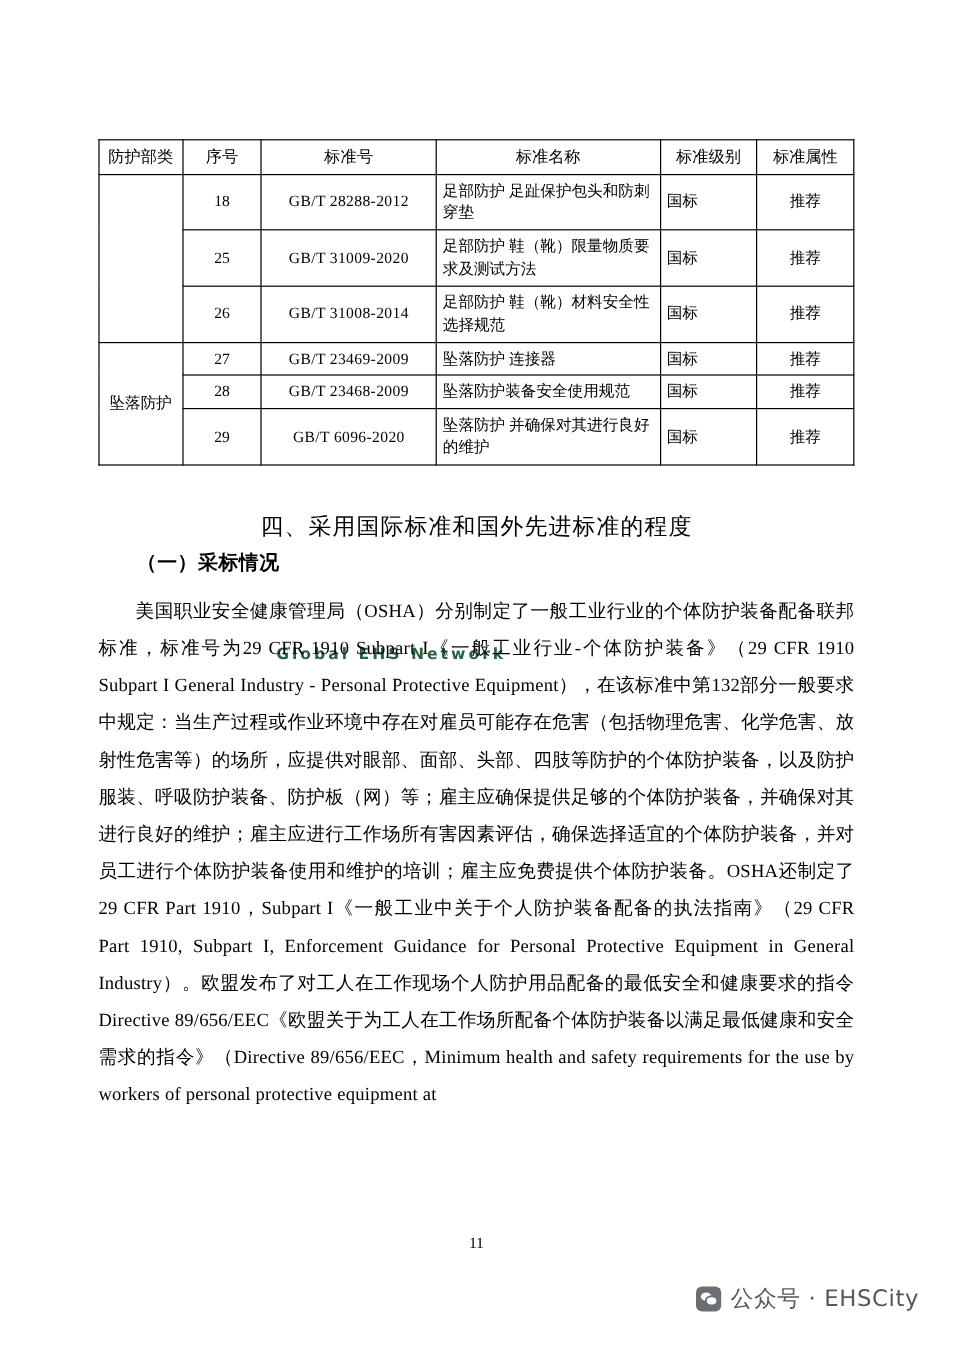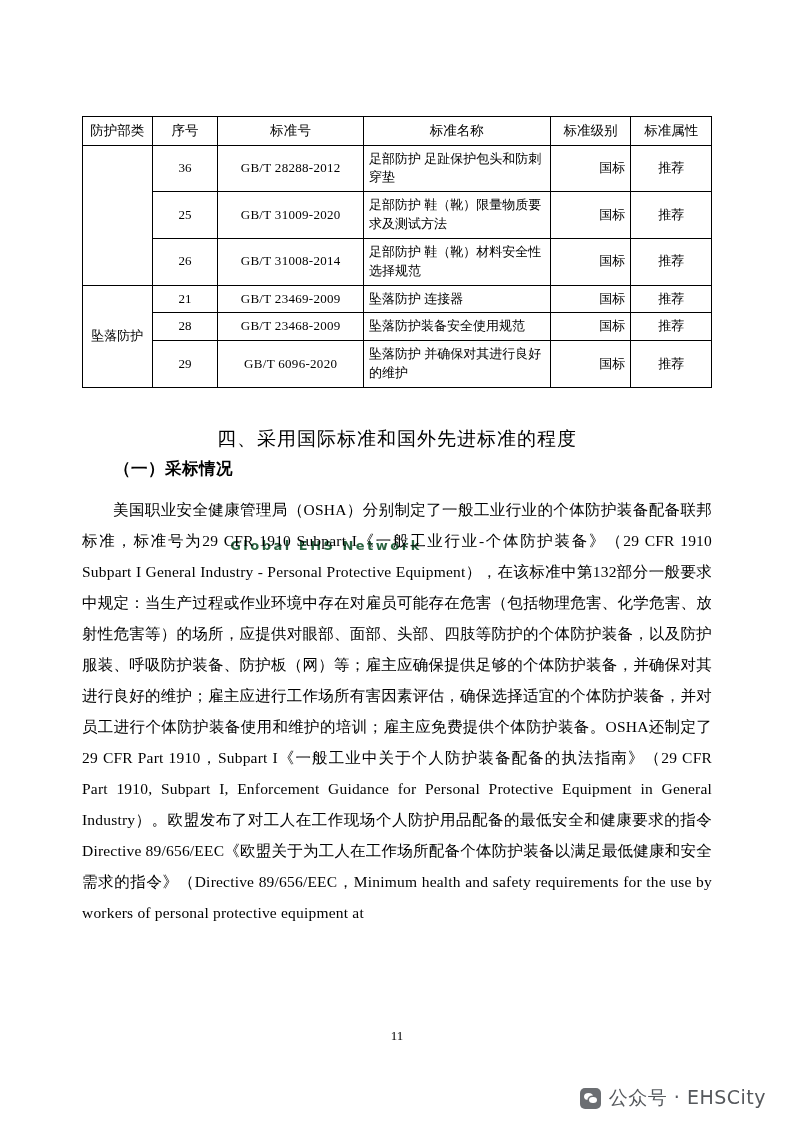--- a/index.html
+++ b/index.html
@@ -77,21 +77,21 @@
   }
   table.std-table th {
     text-align: center;
     font-weight: normal;
     font-size: 13.5px;
   }
   .col-cat { width: 62px; text-align: center; margin-left: 28px; }
   .col-no  { width: 58px; text-align: center; }
   .col-code{ width: 142px; text-align: center; letter-spacing: 0.3px;}
   .col-name{ width: 186px; text-align: left; }
-  .col-level{ width: 74px; text-align: right; }
+  .col-level{ width: 74px; text-align: left; }
   .col-attr{ width: 74px; text-align: center; }
 
   
   h2.section-title {
     font-family: "DejaVu Sans", sans-serif;
     font-weight: normal;
     font-size: 19px;
     text-align: center;
     margin: 38px 0 0 0;
     letter-spacing: 1px;
@@ -123,21 +123,21 @@
     top: 1028px;
     text-align: center;
     font-size: 13px;
     font-family: "Liberation Serif", serif;
   }
 
   
   .footer-badge {
     position: absolute;
     right: 28px;
-    bottom: 12px;
+    bottom: 28px;
     display: flex;
     align-items: center;
     gap: 8px;
   }
   .footer-badge .wechat-icon {
     width: 21px;
     height: 21px;
     background: #6b6e72;
     border-radius: 5px;
     position: relative;
@@ -183,21 +183,21 @@
           <th class="col-no">序号</th>
           <th class="col-code">标准号</th>
           <th class="col-name" style="text-align:center">标准名称</th>
           <th class="col-level">标准级别</th>
           <th class="col-attr">标准属性</th>
         </tr>
       </thead>
       <tbody>
         <tr>
           <td class="col-cat" rowspan="3"></td>
-          <td class="col-no">36</td>
+          <td class="col-no">18</td>
           <td class="col-code">GB/T 28288-2012</td>
           <td class="col-name">足部防护 足趾保护包头和防刺穿垫</td>
           <td class="col-level">国标</td>
           <td class="col-attr">推荐</td>
         </tr>
         <tr>
           <td class="col-no">25</td>
           <td class="col-code">GB/T 31009-2020</td>
           <td class="col-name">足部防护 鞋（靴）限量物质要求及测试方法</td>
           <td class="col-level">国标</td>
@@ -205,21 +205,21 @@
         </tr>
         <tr>
           <td class="col-no">26</td>
           <td class="col-code">GB/T 31008-2014</td>
           <td class="col-name">足部防护 鞋（靴）材料安全性选择规范</td>
           <td class="col-level">国标</td>
           <td class="col-attr">推荐</td>
         </tr>
         <tr>
           <td class="col-cat" rowspan="3">坠落防护</td>
-          <td class="col-no">21</td>
+          <td class="col-no">27</td>
           <td class="col-code">GB/T 23469-2009</td>
           <td class="col-name">坠落防护 连接器</td>
           <td class="col-level">国标</td>
           <td class="col-attr">推荐</td>
         </tr>
         <tr>
           <td class="col-no">28</td>
           <td class="col-code">GB/T 23468-2009</td>
           <td class="col-name">坠落防护装备安全使用规范</td>
           <td class="col-level">国标</td>

